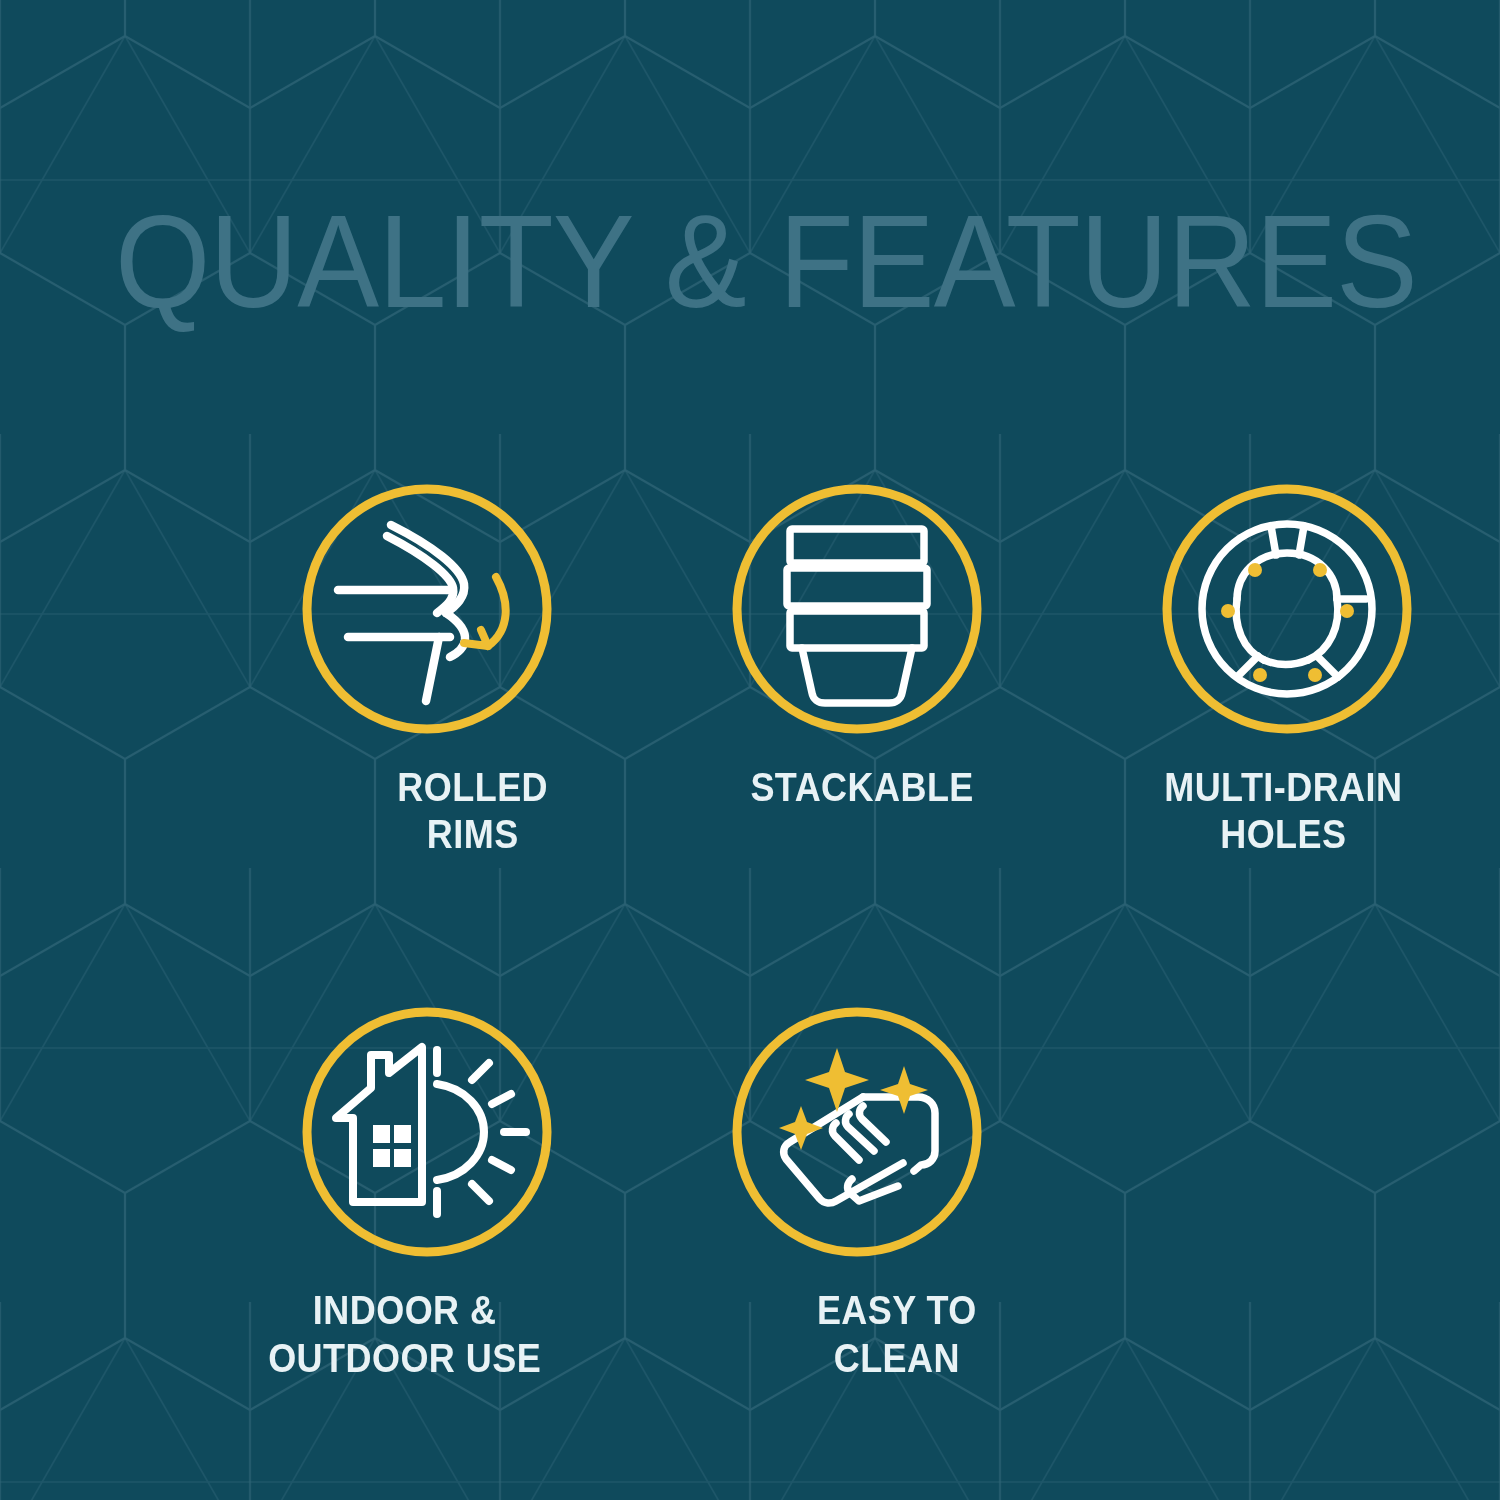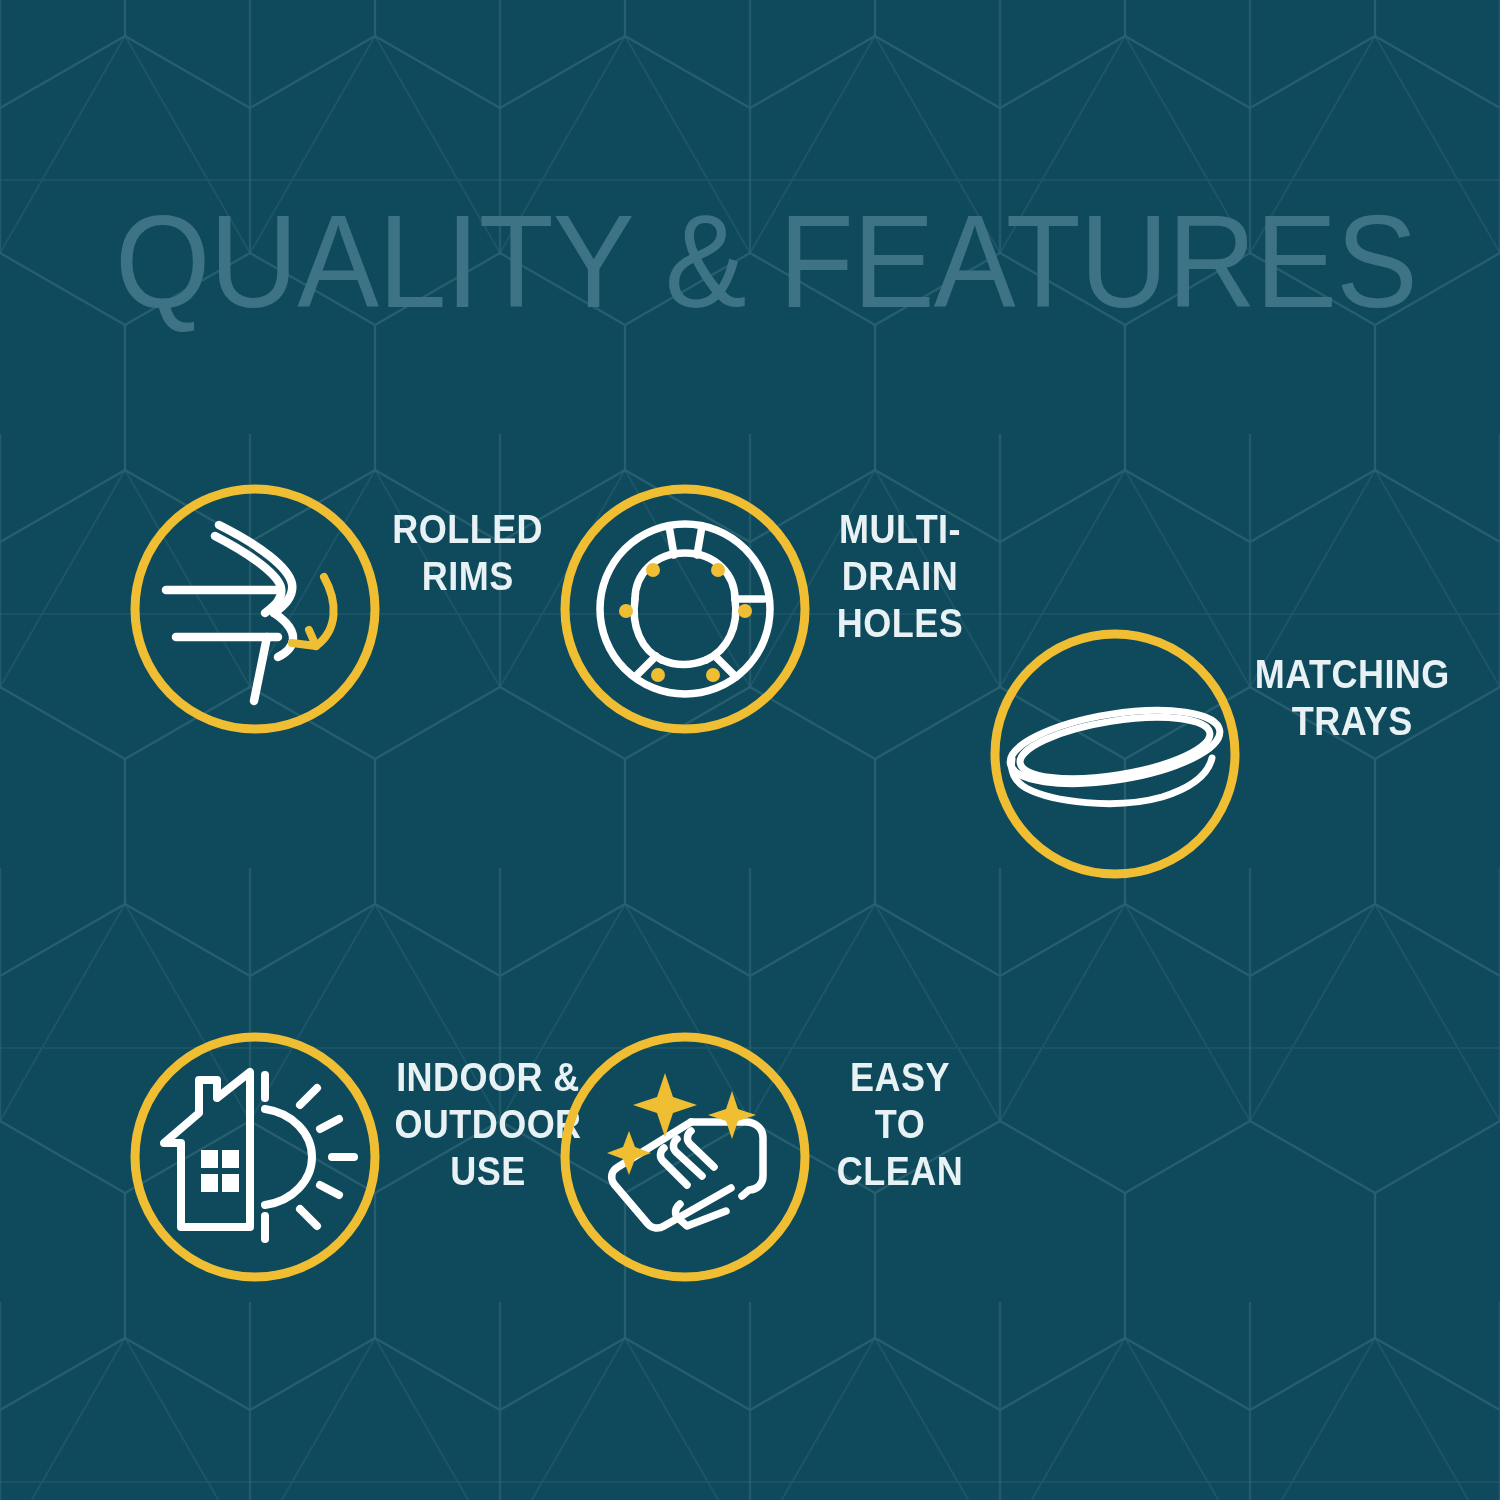--- a/index.html
+++ b/index.html
@@ -35,22 +35,22 @@
   .grid{
     position:absolute;
     left:110px;top:480px;
     width:1290px;
     display:flex;
     flex-wrap:wrap;
   }
   .cell{
     width:430px;
     display:flex;
-    flex-direction:row;
-    align-items:flex-start;
+    flex-direction:column;
+    align-items:flex-end;
   }
   .cell.row2{margin-top:145px;}
   .ring-wrap{
     width:258px;height:258px;
     position:relative;
   }
   .ring-wrap svg{display:block;width:258px;height:258px;}
   .caption{
     margin-top:26px;
     color:#E8F2F5;
@@ -120,20 +120,34 @@
           <g fill="none" stroke="#EFBE33" stroke-width="8" stroke-linecap="round" stroke-linejoin="round">
             <path d="M198,97 C212,122 212,150 190,166"></path>
             <path d="M190,166 L166,163 M190,166 L183,150"></path>
           </g>
         </svg>
       </div>
       <div class="caption">ROLLED
 RIMS</div>
     </div>
 
+    <div class="cell">
+      <div class="ring-wrap">
+        <svg viewBox="0 0 258 258" xmlns="http://www.w3.org/2000/svg">
+          <circle cx="129" cy="129" r="120" fill="none" stroke="#EFBE33" stroke-width="9"></circle>
+          <g fill="none" stroke="#FFFFFF" stroke-width="7.5" stroke-linecap="round" stroke-linejoin="round">
+            <rect x="62" y="49" width="134" height="34" rx="2"></rect>
+            <rect x="59" y="88" width="140" height="38" rx="2"></rect>
+            <rect x="62" y="131" width="134" height="37" rx="2"></rect>
+            <path d="M74,168 L84,213 C85,219 90,223 97,223 L161,223 C168,223 173,219 174,213 L184,168"></path>
+          </g>
+        </svg>
+      </div>
+      <div class="caption">STACKABLE</div>
+    </div>
 
     <div class="cell">
       <div class="ring-wrap">
         <svg viewBox="0 0 258 258" xmlns="http://www.w3.org/2000/svg">
           <circle cx="129" cy="129" r="120" fill="none" stroke="#EFBE33" stroke-width="9"></circle>
           <g fill="none" stroke="#FFFFFF" stroke-width="7.5" stroke-linecap="round" stroke-linejoin="round">
             <circle cx="129" cy="129" r="85"></circle>
             <path d="M129,129 m-50,-10
                      C79,95 98,73 129,73
                      C160,73 179,95 179,119"></path>
@@ -154,35 +168,20 @@
             <circle cx="189" cy="131" r="7"></circle>
             <circle cx="102" cy="195" r="7"></circle>
             <circle cx="157" cy="195" r="7"></circle>
           </g>
         </svg>
       </div>
       <div class="caption">MULTI-DRAIN
 HOLES</div>
     </div>
 
-    <div class="cell row2">
-      <div class="ring-wrap">
-        <svg viewBox="0 0 258 258" xmlns="http://www.w3.org/2000/svg">
-          <circle cx="129" cy="129" r="120" fill="none" stroke="#EFBE33" stroke-width="9"></circle>
-          <g fill="none" stroke="#FFFFFF" stroke-width="7" stroke-linecap="round" stroke-linejoin="round">
-            <ellipse cx="129" cy="122" rx="106" ry="33" transform="rotate(-9 129 122)"></ellipse>
-            <ellipse cx="129" cy="123" rx="96" ry="27" transform="rotate(-9 129 123)"></ellipse>
-            <path d="M26,134 C24,147 28,156 40,163 C66,177 130,185 176,172
-                     C205,163 222,150 226,133"></path>
-          </g>
-        </svg>
-      </div>
-      <div class="caption">MATCHING
-TRAYS</div>
-    </div>
 
     <div class="cell row2">
       <div class="ring-wrap">
         <svg viewBox="0 0 258 258" xmlns="http://www.w3.org/2000/svg">
           <circle cx="129" cy="129" r="120" fill="none" stroke="#EFBE33" stroke-width="9"></circle>
           <g fill="none" stroke="#FFFFFF" stroke-width="8" stroke-linecap="round" stroke-linejoin="round">
 
             <path d="M38,115 L73,85 L73,52 L91,52 L91,70 L124,44 L124,199 L55,199 L55,115 Z"></path>
 
             <g fill="#FFFFFF" stroke="none">

